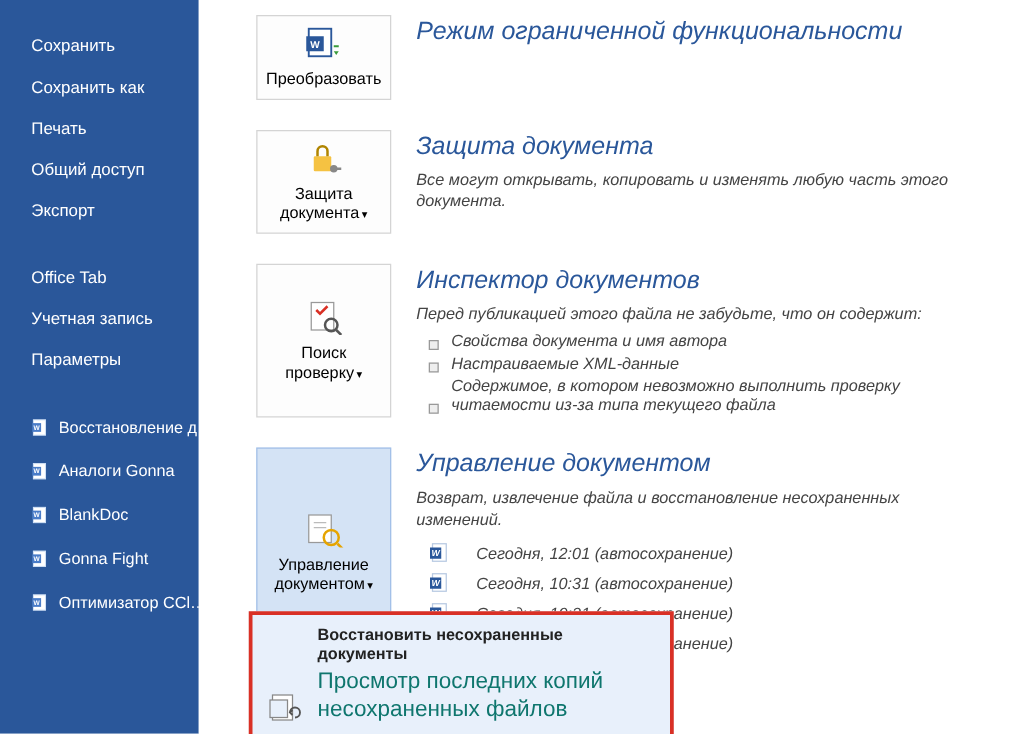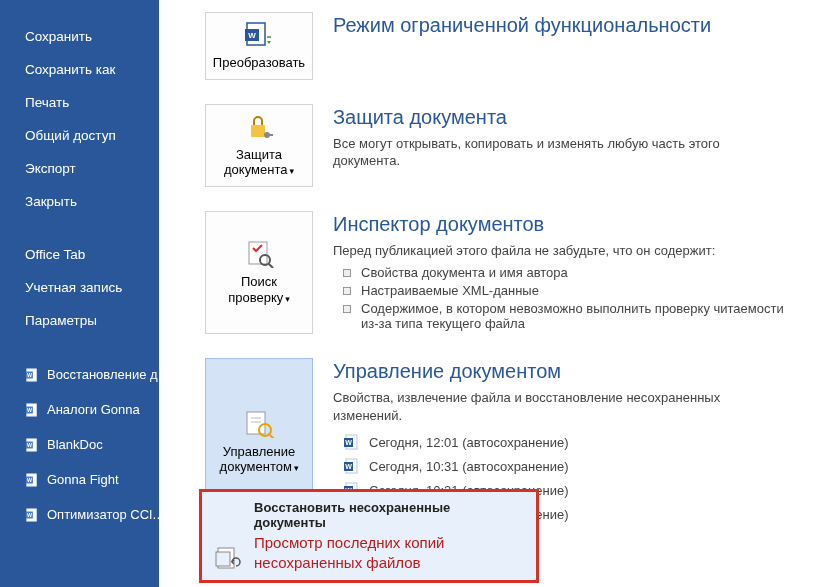--- a/index.html
+++ b/index.html
@@ -10,46 +10,45 @@
 .sidebar-item { padding: 9px 0 9px 25px; font-size: 13.5px; cursor: pointer; white-space: nowrap; overflow: hidden; text-overflow: ellipsis; display: flex; align-items: center; gap: 8px; }
 .sidebar-item.doc { padding: 10px 8px 10px 25px; font-size: 13px; }
 .doc-icon { width: 14px; height: 14px; flex-shrink: 0; }
 .main { flex: 1; padding: 12px 30px 0 46px; overflow: hidden; background: #fff; }
 .section { display: flex; gap: 20px; margin-bottom: 24px; }
 .tile { width: 108px; border: 1px solid #d4d4d4; background: #fdfdfd; display: flex; flex-direction: column; align-items: center; justify-content: center; padding: 8px 4px; text-align: center; cursor: pointer; flex-shrink: 0; }
 .tile.selected { background: #d4e3f5; border-color: #a3c0e8; }
 .tile-icon { width: 32px; height: 28px; margin-bottom: 6px; display: flex; align-items: center; justify-content: center; }
 .tile-label { font-size: 13px; line-height: 1.2; }
 .tile .caret { font-size: 9px; margin-left: 2px; }
-.section-body { flex: 1; padding-top: 2px; }
+.section-body { flex: 1; padding-top: 2px; font-style: italic; }
 .section-title { font-size: 20px; color: #2a579a; margin-bottom: 6px; font-weight: normal; }
 .section-desc { font-size: 13px; color: #444; line-height: 1.35; }
 .inspect-list { margin-top: 6px; }
-.inspect-item { display: flex; align-items: flex-start; gap: 10px; margin-bottom: 3px; font-size: 13px; color: #444; }
+.inspect-item { display: flex; align-items: flex-end; gap: 10px; margin-bottom: 3px; font-size: 13px; color: #444; }
 .inspect-sq { width: 8px; height: 8px; border: 1px solid #999; background: #eee; margin-top: 4px; flex-shrink: 0; margin-left: 10px; }
 .version-list { margin-top: 6px; }
-.version-item { display: flex; align-items: center; gap: 10px; font-size: 13px; color: #444; padding: 4px 0 4px 10px; }
+.version-item { display: flex; align-items: center; gap: 22px; font-size: 13px; color: #444; padding: 4px 0 4px 10px; }
 .word-mini { width: 16px; height: 16px; flex-shrink: 0; }
 .popup { position: absolute; left: 199px; top: 489px; width: 340px; border: 3px solid #d93025; background: #e8f0fb; padding: 8px 12px; display: flex; gap: 12px; align-items: flex-end; }
 .popup-icon { width: 28px; height: 28px; flex-shrink: 0; margin-top: 2px; }
 .popup-title { font-size: 13px; font-weight: bold; color: #222; margin-bottom: 3px; }
-.popup-desc { font-size: 15px; color: #b91c1c; line-height: 1.3; }
+.popup-desc { font-size: 18px; color: #0f766e; line-height: 1.3; }
 </style>
 </head>
 <body>
 
 <div class="app">
   <div class="sidebar">
     <div id="sb-g1">
         <div class="sidebar-item">Сохранить</div>
         <div class="sidebar-item">Сохранить как</div>
         <div class="sidebar-item">Печать</div>
         <div class="sidebar-item">Общий доступ</div>
         <div class="sidebar-item">Экспорт</div>
-        <div class="sidebar-item">Закрыть</div>
       </div>
     <div class="sidebar-sep"></div>
     <div id="sb-g2">
         <div class="sidebar-item">Office Tab</div>
         <div class="sidebar-item">Учетная запись</div>
         <div class="sidebar-item">Параметры</div>
       </div>
     <div class="sidebar-sep"></div>
     <div id="sb-docs">
         <div class="sidebar-item doc">
@@ -173,21 +172,21 @@
               <line x1="8" y1="8" x2="18" y2="8" stroke="#bbb"></line>
               <line x1="8" y1="12" x2="18" y2="12" stroke="#bbb"></line>
               <circle cx="22" cy="20" r="6" fill="none" stroke="#e6a400" stroke-width="2"></circle>
               <line x1="27" y1="25" x2="31" y2="29" stroke="#e6a400" stroke-width="2"></line>
             </svg>
         </div>
         <div class="tile-label"><span>Управление документом</span><span class="caret">▾</span></div>
       </div>
       <div class="section-body">
         <div class="section-title">Управление документом</div>
-        <div class="section-desc">Свойства, извлечение файла и восстановление несохраненных изменений.</div>
+        <div class="section-desc">Возврат, извлечение файла и восстановление несохраненных изменений.</div>
         <div class="version-list" id="version-list">
             <div class="version-item">
               <svg class="word-mini" viewBox="0 0 16 16">
                 <rect x="3" y="1" width="11" height="14" fill="#fff" stroke="#b7c9e2"></rect>
                 <rect x="1" y="4" width="9" height="9" fill="#2a579a"></rect>
                 <text x="5.5" y="11" font-size="7" fill="#fff" text-anchor="middle" font-weight="bold">W</text>
               </svg>
               <span>Сегодня, 12:01 (автосохранение)</span>
             </div>
             <div class="version-item">

